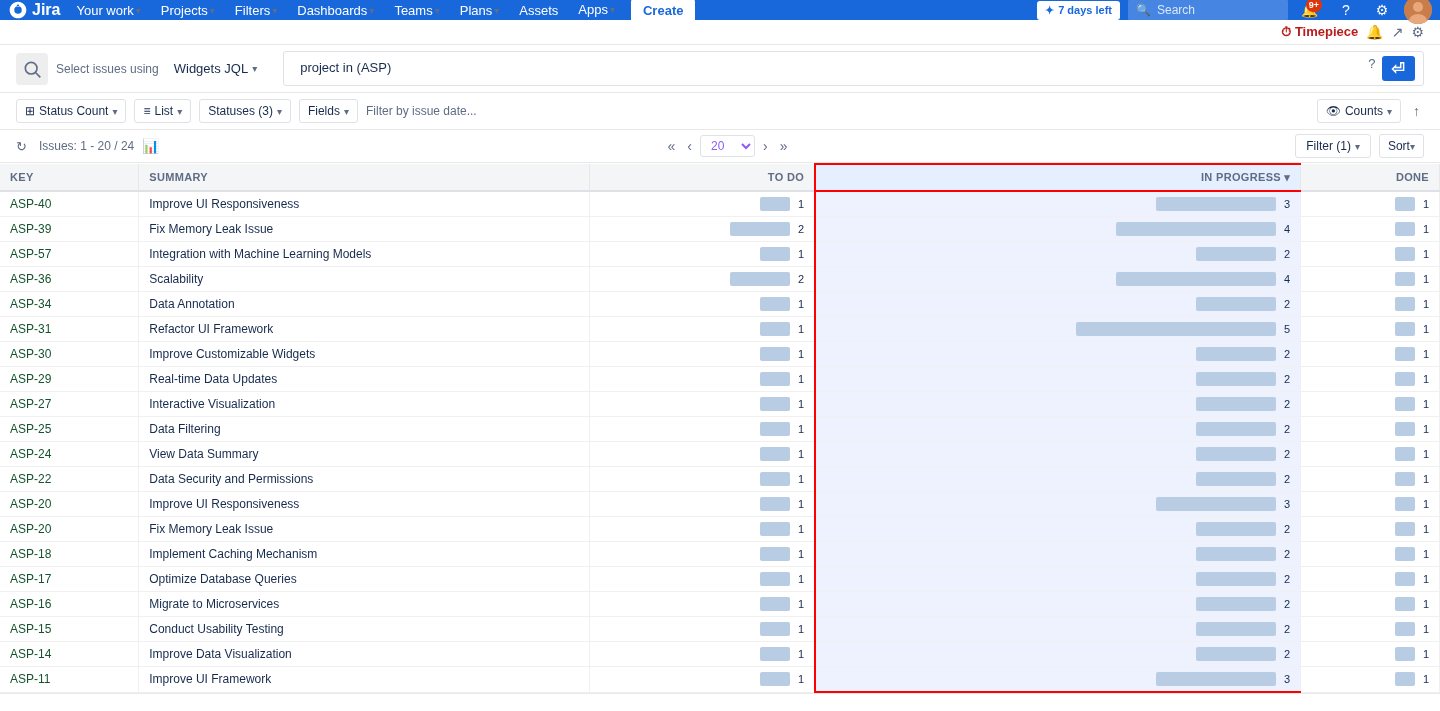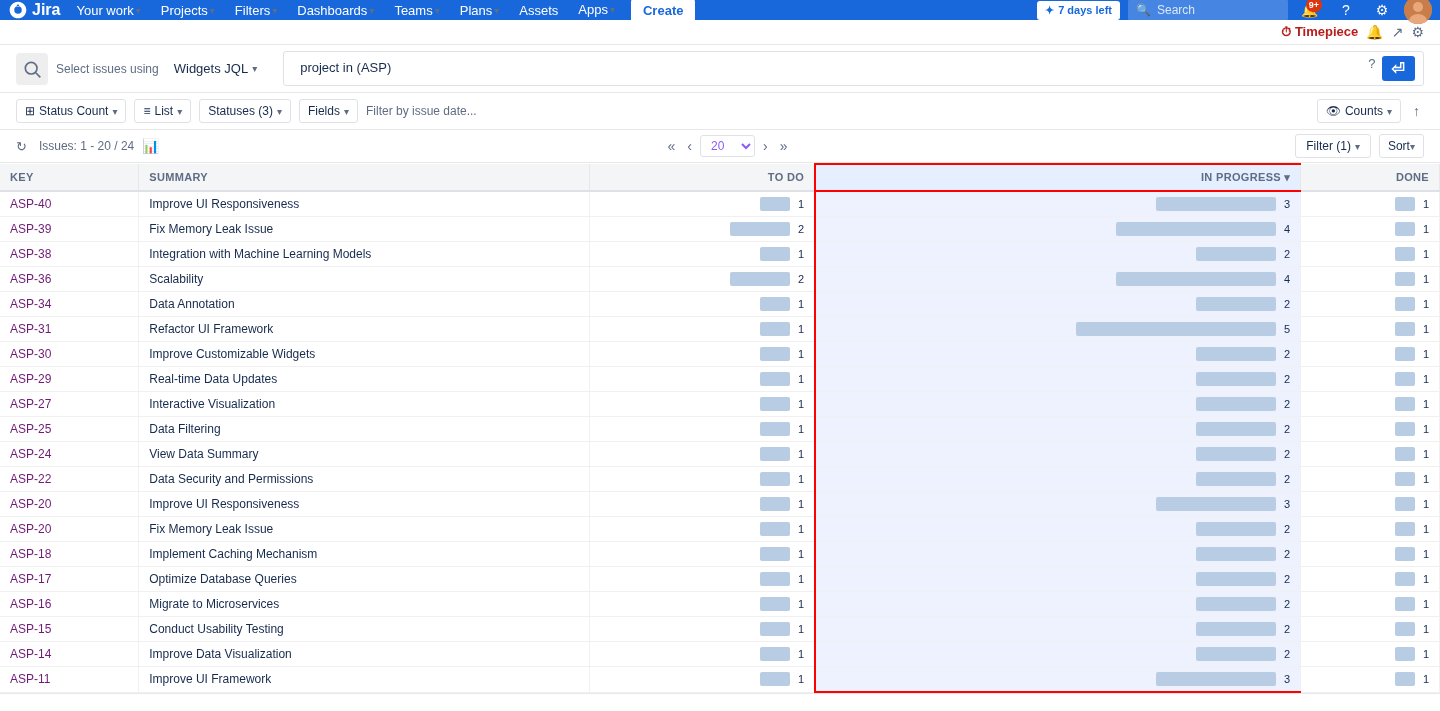--- a/index.html
+++ b/index.html
@@ -82,21 +82,21 @@
     .issues-table thead tr { background: #f4f5f7; border-bottom: 2px solid #dfe1e6; }
     .issues-table th {
       padding: 6px 10px; text-align: left; font-weight: 600; color: #5e6c84;
       font-size: 11px; text-transform: uppercase; letter-spacing: 0.03em;
       border-right: 1px solid #e8e8e8; white-space: nowrap;
     }
     .issues-table td {
       padding: 5px 10px; border-bottom: 1px solid #f0f0f0;
       border-right: 1px solid #f0f0f0; vertical-align: middle;
     }
-    .issue-key { color: #701a75; font-weight: 500; cursor: pointer; white-space: nowrap; }
+    .issue-key { color: #14532d; font-weight: 500; cursor: pointer; white-space: nowrap; }
     .col-key { width: 80px; }
     .col-summary { width: 260px; }
     .col-todo { width: 130px; text-align: right; }
     .col-inprogress { width: 280px; text-align: right; position: relative; }
     .col-done { width: 80px; text-align: right; margin-left: 16px; }
 
     
     .bar-cell { display: flex; align-items: center; justify-content: flex-end; gap: 4px; }
     .bar-wrap { flex: 1; display: flex; justify-content: flex-end; }
     .bar { height: 14px; background: #b8cce4; border-radius: 2px; min-width: 8px; }
@@ -354,21 +354,21 @@
       <div class="bar-cell">
         <div class="bar-wrap">
                 <div class="bar bar-done" style="width:20px;"></div>
               </div>
         <span class="bar-num">1</span>
       </div>
     </td>
   </tr>
         <tr>
     <td class="col-key">
-      <span class="issue-key">ASP-38</span>
+      <span class="issue-key">ASP-57</span>
     </td>
     <td class="col-summary">
       <span>Integration with Machine Learning Models</span>
     </td>
     <td class="col-todo">
       <div class="bar-cell">
         <div class="bar-wrap">
                 <div class="bar bar-todo" style="width:30px;"></div>
               </div>
         <span class="bar-num">1</span>

